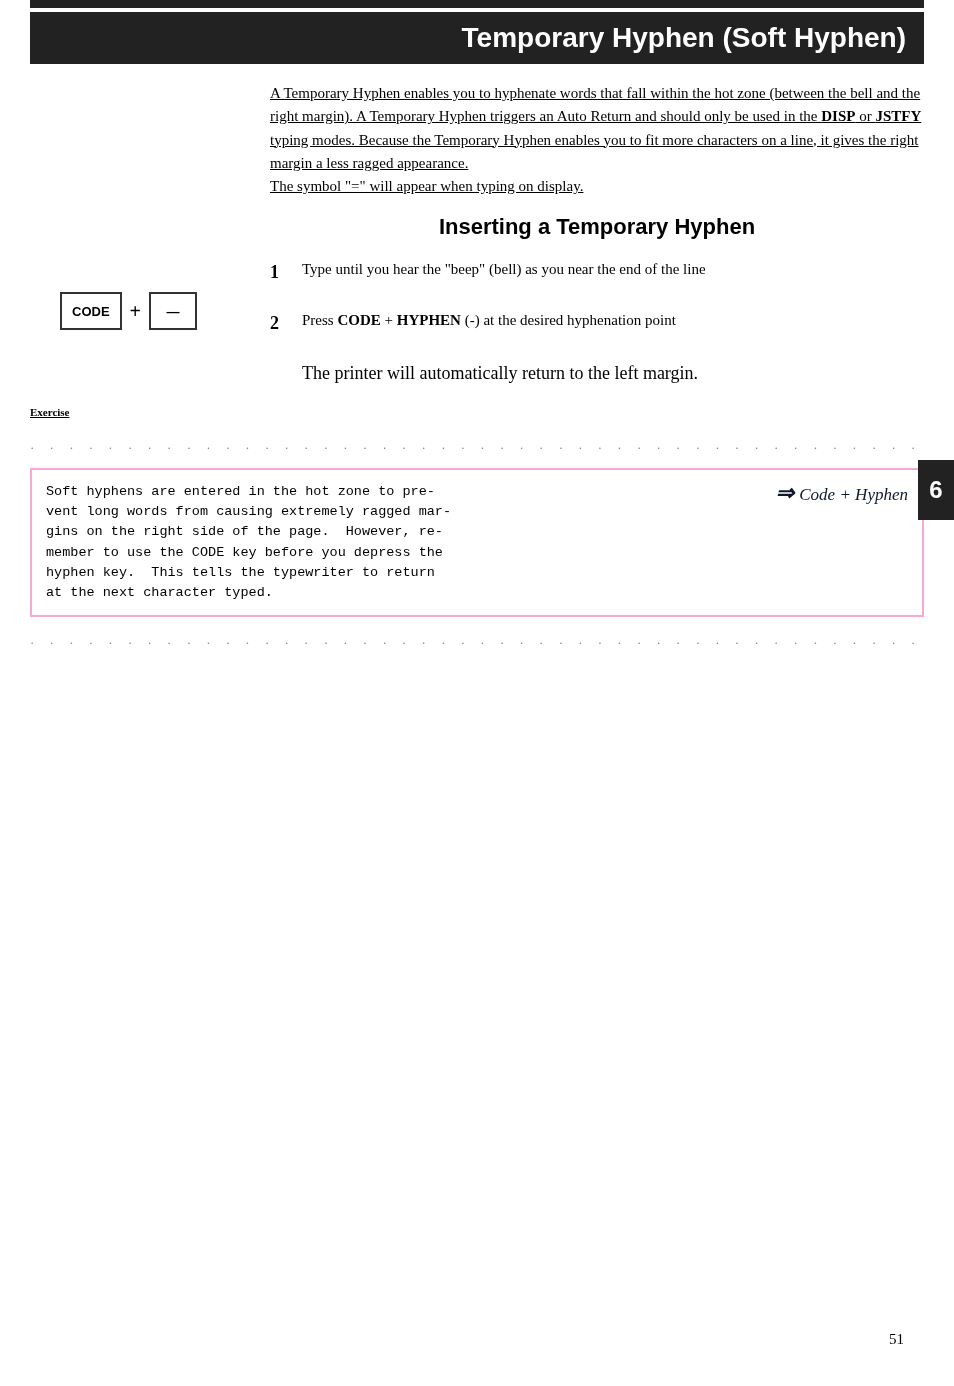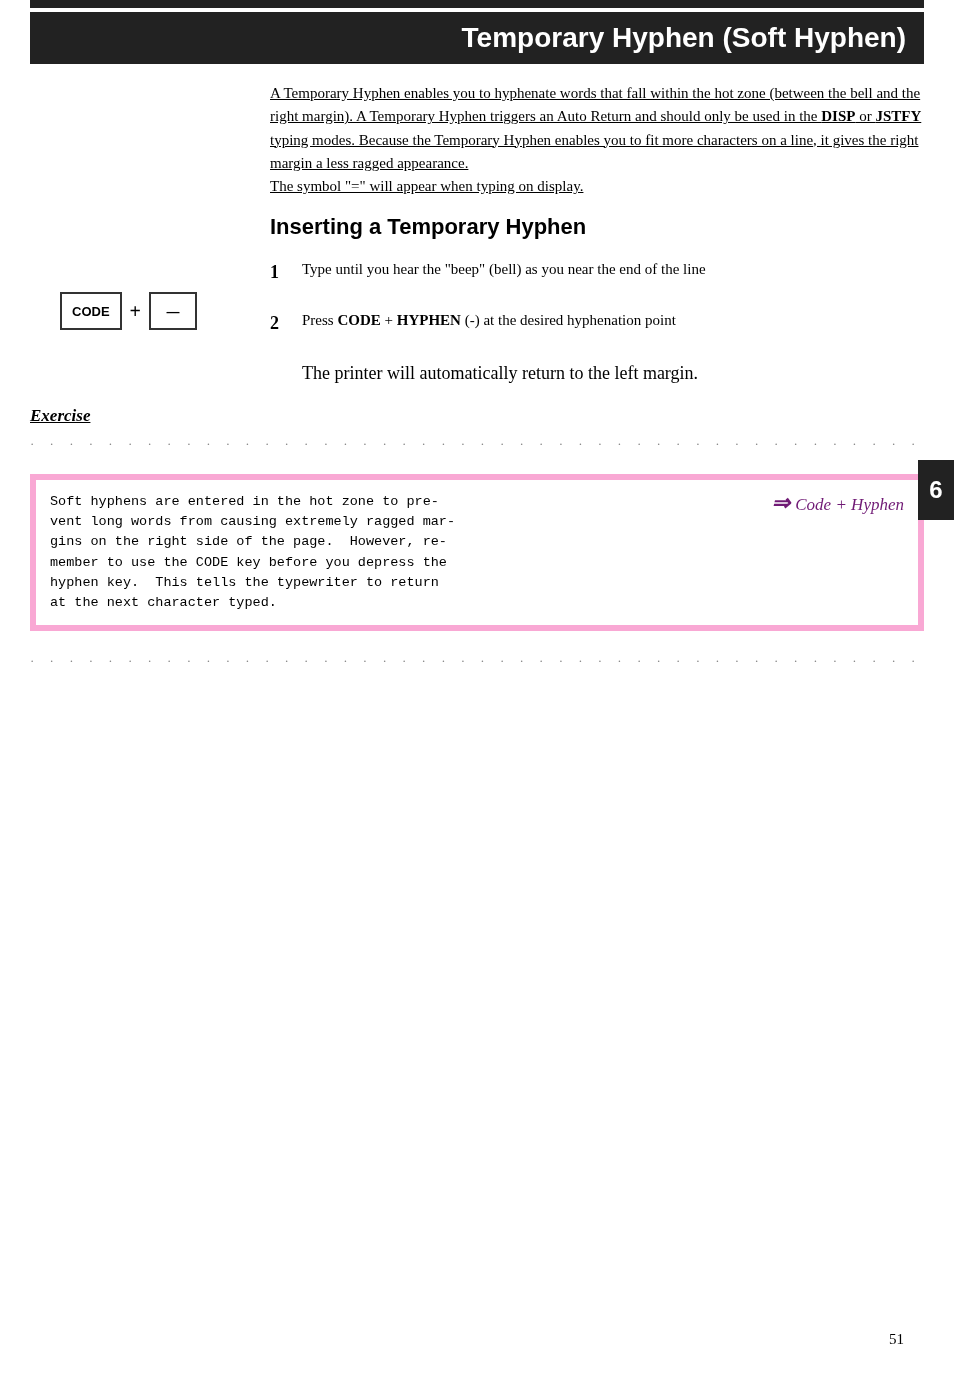--- a/index.html
+++ b/index.html
@@ -87,20 +87,21 @@
     .intro-text b {
       font-weight: bold;
     }
 
     .section-heading {
       font-size: 22px;
       font-weight: bold;
       font-family: Arial, Helvetica, sans-serif;
       margin-bottom: 18px;
       margin-top: 10px;
+      text-align: center;
     }
 
     .steps {
       margin-left: 0;
       list-style: none;
     }
 
     .step {
       display: flex;
       gap: 14px;
@@ -127,61 +128,60 @@
       line-height: 1.55;
       margin-top: 4px;
     }
 
     .exercise-section {
       margin: 0 30px;
       padding-top: 18px;
     }
 
     .exercise-heading {
-      font-size: 17px;
+      font-size: 11px;
       font-weight: bold;
       text-decoration: underline;
-      margin-bottom: 10px;
-      font-style: italic;
+      margin-bottom: 22px;
     }
 
     .exercise-instruction {
       font-size: 15px;
       line-height: 1.55;
       margin-bottom: 10px;
     }
 
     .dot-line {
       font-size: 13px;
       color: #888;
       letter-spacing: 6px;
       margin: 2px 0;
       white-space: nowrap;
       overflow: hidden;
     }
 
     .exercise-box {
-      margin: 22px 0;
+      margin: 12px 0;
       position: relative;
-      border: 6px solid #f9a8d4;
+      border: 2px solid #f9a8d4;
       padding: 12px 14px 12px 14px;
       font-family: 'Courier New', Courier, monospace;
       font-size: 13.5px;
       line-height: 1.5;
       background: #fff;
     }
 
     .handwritten-overlay {
       position: absolute;
       right: 14px;
       top: 6px;
       font-family: 'Comic Sans MS', cursive, sans-serif;
       font-size: 18px;
       font-style: italic;
-      color: #701a75;
+      color: #0f172a;
       white-space: nowrap;
     }
 
     .side-tab {
       position: absolute;
       right: 0;
       top: 460px;
       background: #222;
       color: #fff;
       width: 36px;

